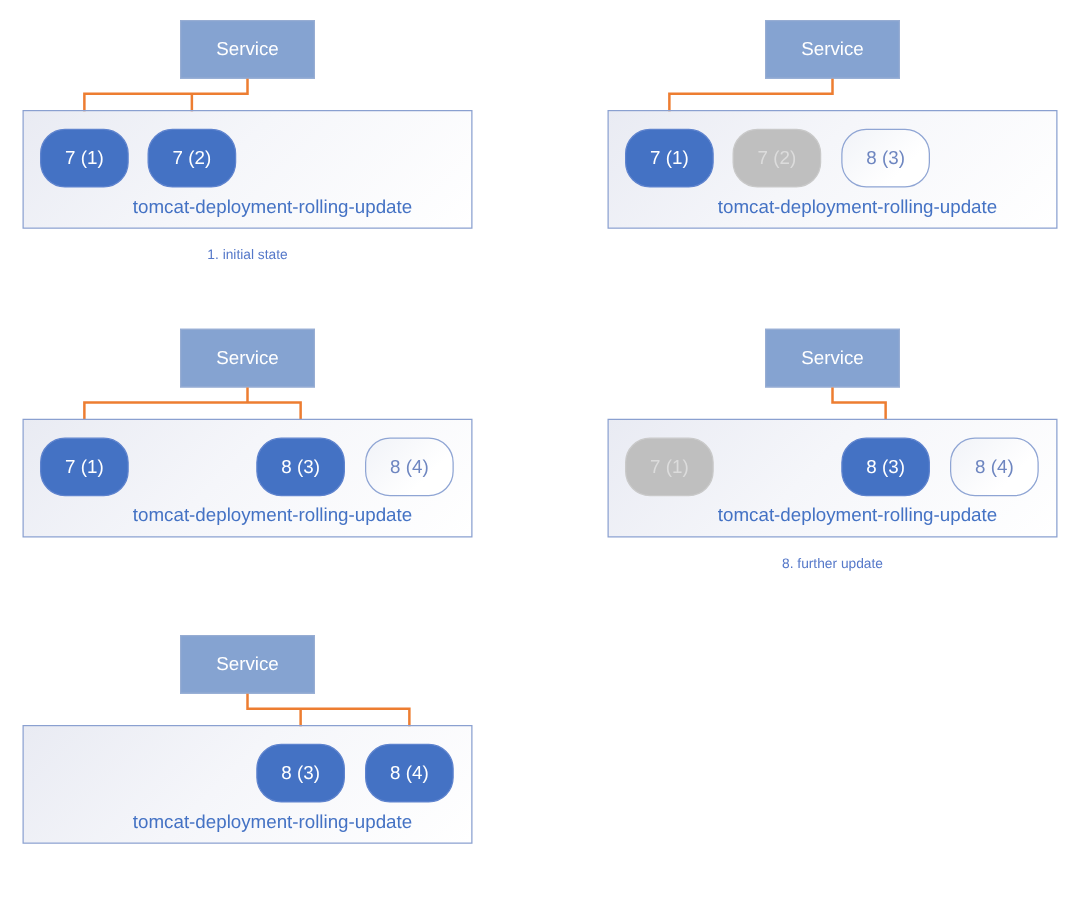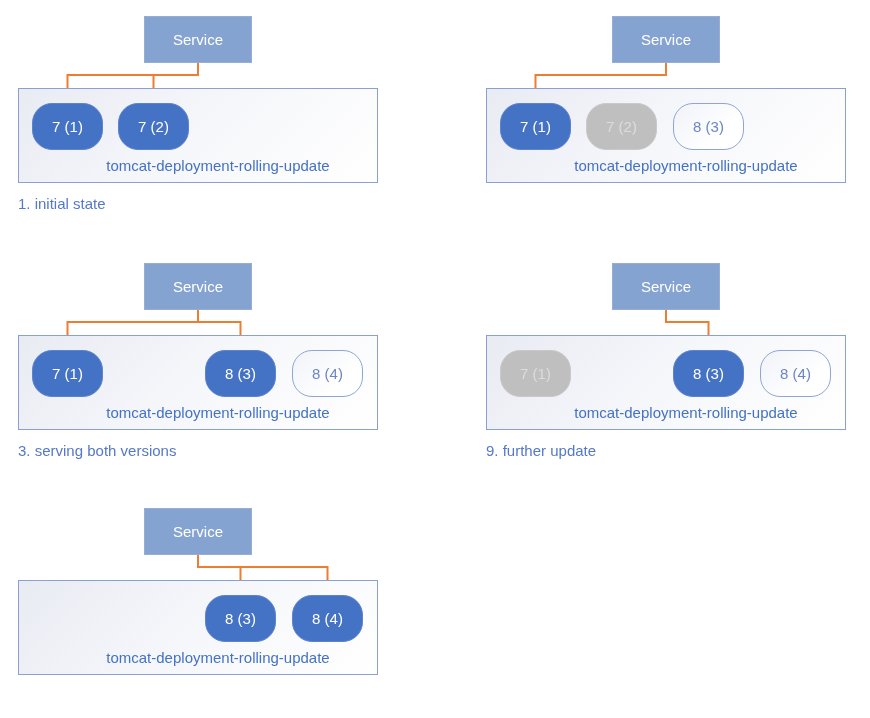--- a/index.html
+++ b/index.html
@@ -43,21 +43,21 @@
     background:linear-gradient(135deg,#f1f3f8 0%,#ffffff 70%);
     border:1.5px solid var(--pod-pending-border);
     color:var(--pod-pending-text);
   }
   .dep-label{
     position:absolute;left:18px;top:156px;width:360px;height:20px;line-height:20px;
     text-align:center;font-size:15px;color:var(--deployment-label-text);margin-left:20px;
   }
   .caption{
     position:absolute;left:18px;top:194px;width:360px;height:20px;line-height:20px;
-    font-size:15px;color:var(--caption-text);
+    text-align:center;font-size:11px;color:var(--caption-text);
   }
 </style>
 </head>
 <body>
 
 <div class="canvas">
 
   <section class="panel" style="left:0;top:0">
     <div class="service">
       <span>Service</span>
@@ -102,39 +102,38 @@
         <polygon points="61,93 74,93 67.5,104"></polygon>
         <polygon points="234,93 247,93 240.5,104"></polygon>
       </svg>
     <div class="deployment"></div>
     <div>
         <div class="pod active" style="left: 32px;">7 (1)</div>
         <div class="pod active" style="left: 205px;">8 (3)</div>
         <div class="pod pending" style="left: 292px;">8 (4)</div>
       </div>
     <div class="dep-label">tomcat-deployment-rolling-update</div>
-    <div class="caption">3. serving both versions</div>
   </section>
 
   <section class="panel" style="left:468px;top:247px">
     <div class="service">
       <span>Service</span>
     </div>
     <svg class="arrows">
         <path d="M 198 63 L 198 75 M 197 75 L 241.5 75 M 240.5 75 L 240.5 94"></path>
         <polygon points="234,93 247,93 240.5,104"></polygon>
       </svg>
     <div class="deployment"></div>
     <div>
         <div class="pod stopped" style="left: 32px;">7 (1)</div>
         <div class="pod active" style="left: 205px;">8 (3)</div>
         <div class="pod pending" style="left: 292px;">8 (4)</div>
       </div>
     <div class="dep-label">tomcat-deployment-rolling-update</div>
-    <div class="caption">9. further update</div>
+    <div class="caption">8. further update</div>
   </section>
 
   <section class="panel" style="left:0;top:492px">
     <div class="service">
       <span>Service</span>
     </div>
     <svg class="arrows">
         <path d="M 198 63 L 198 75 M 197 75 L 328.5 75 M 240.5 75 L 240.5 94 M 327.5 75 L 327.5 94"></path>
         <polygon points="234,93 247,93 240.5,104"></polygon>
         <polygon points="321,93 334,93 327.5,104"></polygon>

